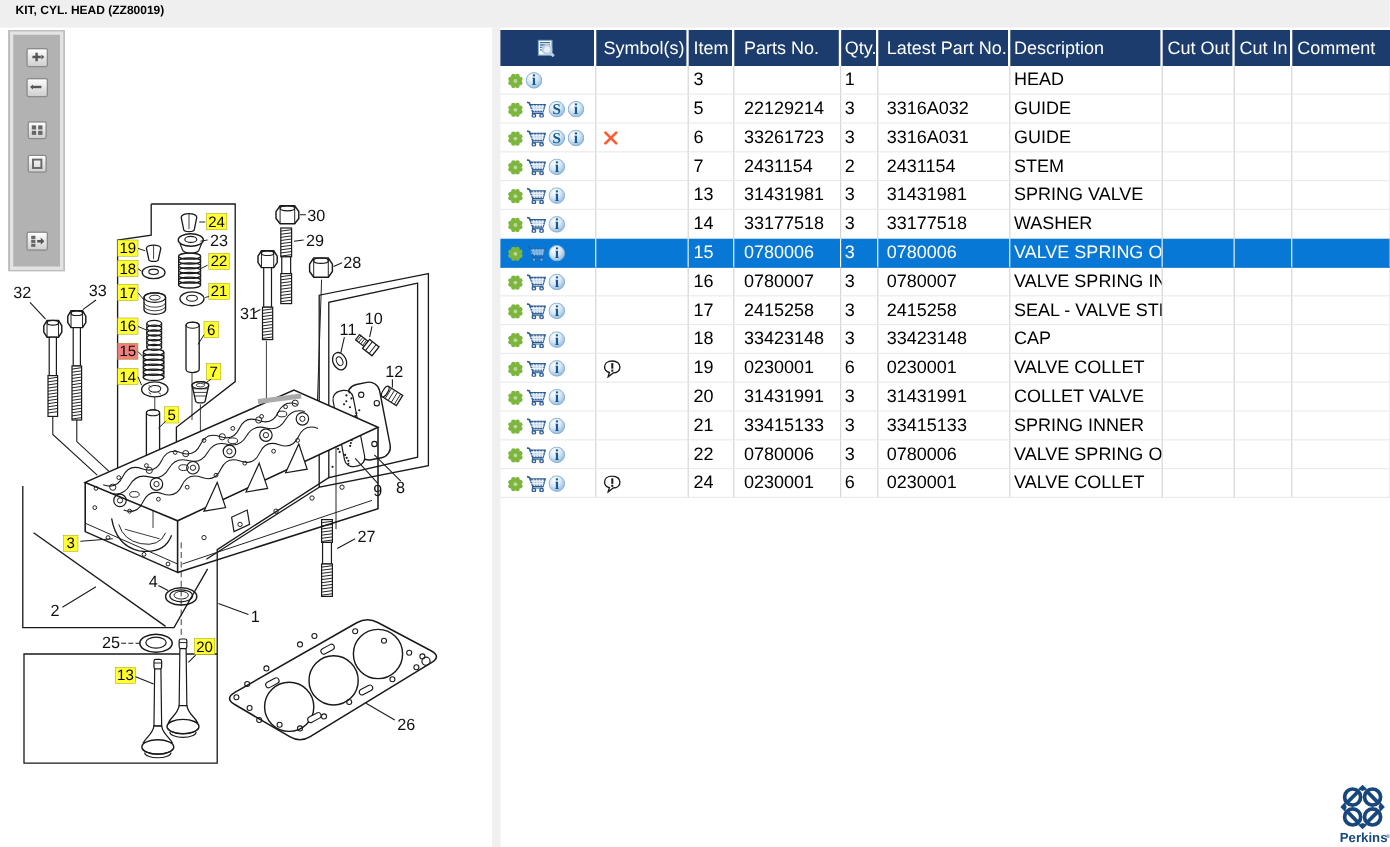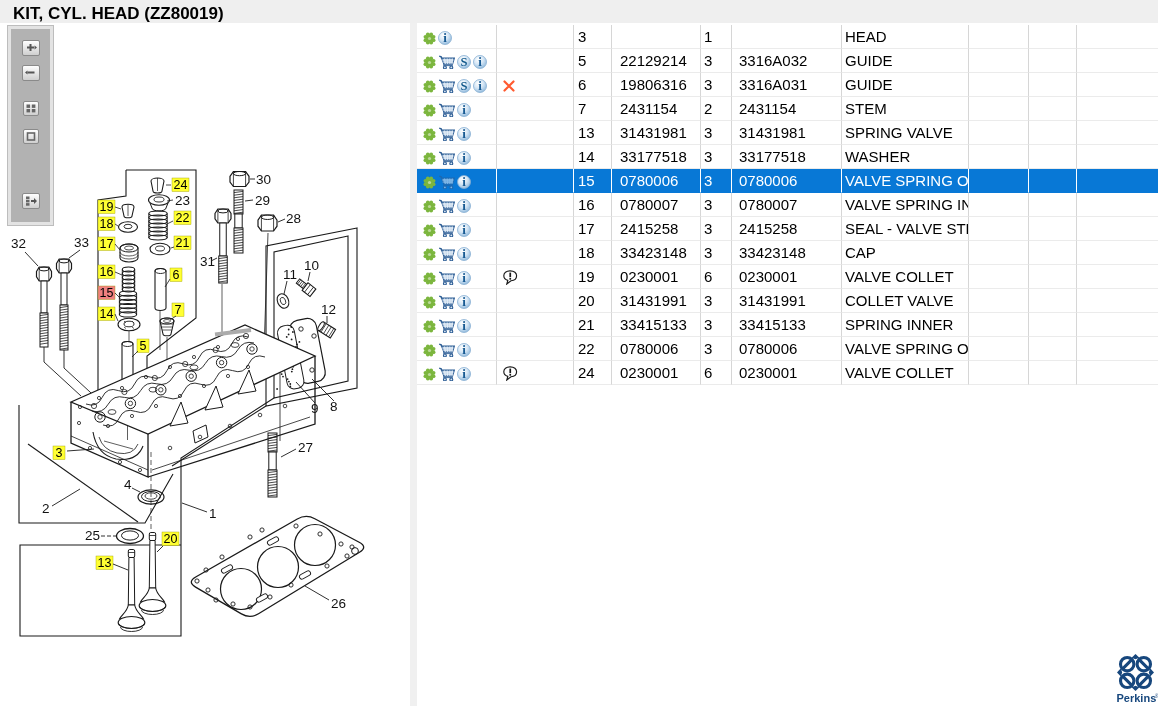--- a/index.html
+++ b/index.html
@@ -1,18 +1,18 @@
 <!DOCTYPE html>
 <html><head>
 <meta charset="utf-8">
 <style>
 html,body{margin:0;padding:0;width:1158px;height:706px;overflow:hidden;background:#fff;
   font-family:"Liberation Sans",sans-serif;}
 #topbar{position:absolute;left:0;top:0;width:1158px;height:23px;background:#efefef;}
-#title{position:absolute;left:13px;top:4px;font-size:17px;font-weight:bold;color:#000;}
+#title{position:absolute;left:13px;top:4px;font-size:10px;font-weight:bold;color:#000;}
 #gutter{position:absolute;left:410px;top:23px;width:7px;height:683px;background:#f0f0f0;}
 
 #tbpanel{position:absolute;left:7px;top:25px;width:45px;height:199px;background:#b2b2b2;
   border:1px solid #bdbdbd;box-shadow:inset 0 0 0 3px #e3e3e3;}
 .tbtn{position:absolute;width:16px;height:14px;background:linear-gradient(#fefefe,#cfcfcf);
   border:1px solid #8a8a8a;border-radius:2px;}
 .tbtn svg{position:absolute;left:0;top:0;}
 
 #grid{position:absolute;left:417px;top:25px;border-collapse:separate;border-spacing:0;
   table-layout:fixed;width:741px;font-size:15px;color:#000;}
@@ -101,20 +101,34 @@
       <col style="width:38px">
       <col style="width:89px">
 <col style="width:31px">
       <col style="width:110px">
       <col style="width:127px">
       <col style="width:60px">
 <col style="width:48px">
       <col style="width:82px">
 </colgroup>
 <tbody>
+      <tr>
+<th style="padding-left:31px"><svg width="15" height="15" style="vertical-align:-3px">
+            <use href="#hdric"></use>
+          </svg></th>
+<th>Symbol(s)</th>
+        <th>Item</th>
+        <th>Parts No.</th>
+        <th>Qty.</th>
+        <th>Latest Part No.</th>
+<th>Description</th>
+        <th>Cut Out</th>
+        <th>Cut In</th>
+        <th>Comment</th>
+</tr>
 <tr>
         <td class="ic"><svg class="icw" width="13" height="13">
             <use href="#gear"></use>
           </svg><svg class="icw" width="14" height="14">
             <use href="#ibtn"></use>
           </svg></td>
         <td></td>
         <td>3</td>
         <td></td>
         <td>1</td>
@@ -151,21 +165,21 @@
             <use href="#cart"></use>
           </svg><svg class="icw" width="14" height="14">
             <use href="#sbtn"></use>
           </svg><svg class="icw" width="14" height="14">
             <use href="#ibtn"></use>
           </svg></td>
         <td><svg width="12" height="12" style="vertical-align:middle">
             <use href="#xmark"></use>
           </svg></td>
         <td>6</td>
-        <td>19806316</td>
+        <td>33261723</td>
         <td>3</td>
         <td>3316A031</td>
         <td>GUIDE</td>
         <td></td>
         <td></td>
         <td></td>
       </tr>
 <tr>
         <td class="ic"><svg class="icw" width="13" height="13">
             <use href="#gear"></use>

